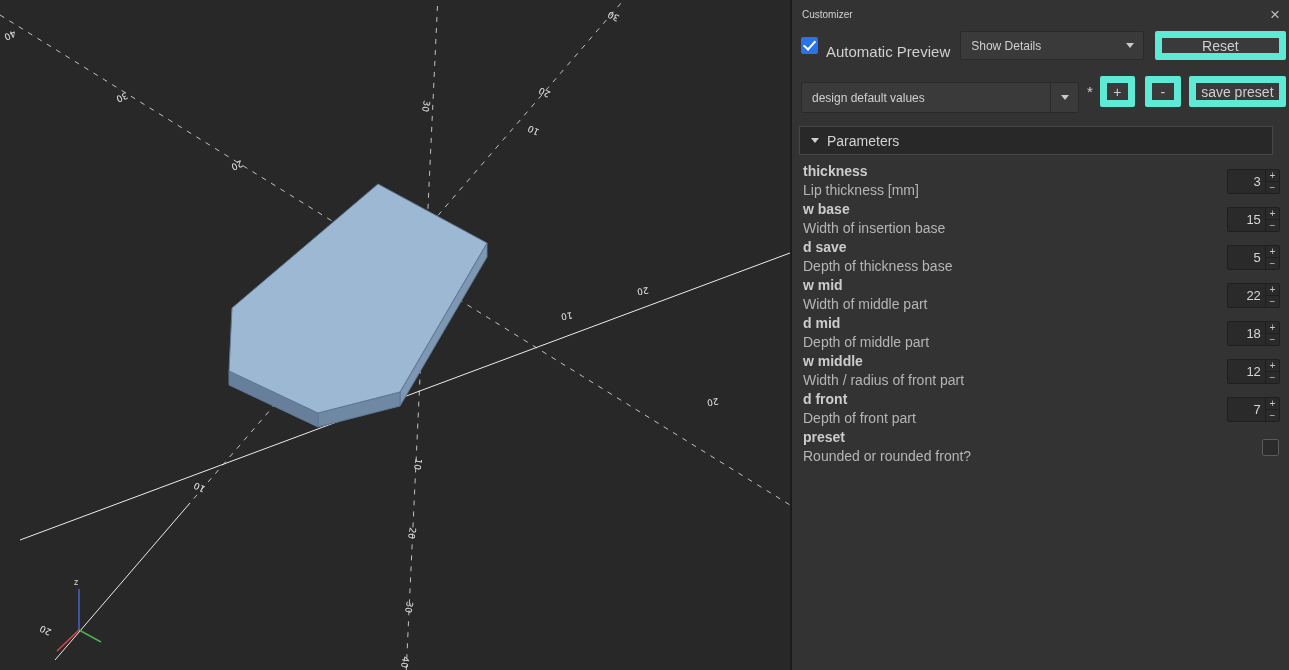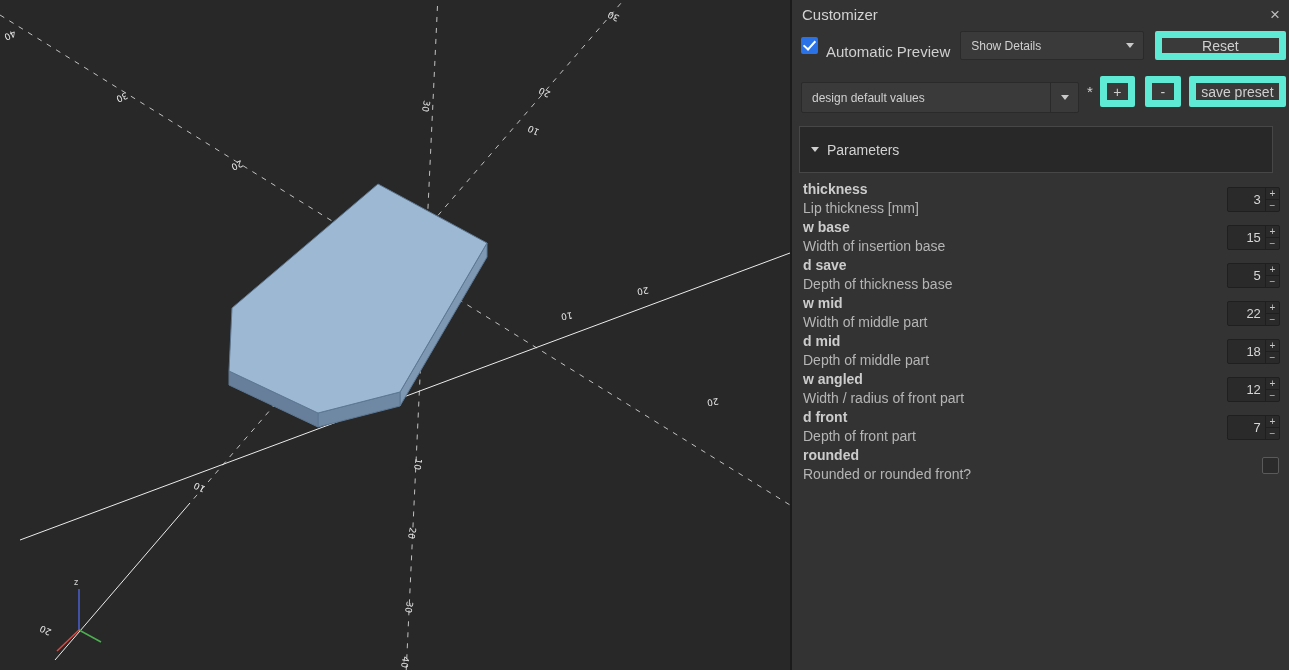--- a/index.html
+++ b/index.html
@@ -10,21 +10,21 @@
   .viewport{width:790px;height:670px;background:#282828;position:relative;flex:none;}
   .axis-dashed{stroke:#dcdcdc;stroke-width:1;stroke-dasharray:5 6;opacity:.85;fill:none;}
   .axis-solid{stroke:#ececec;stroke-width:1;fill:none;}
   .tick-label{fill:#e9e9e9;font-size:9px;font-family:"DejaVu Sans",sans-serif;}
   .obj-edge{stroke:#5d7893;stroke-width:1;stroke-linejoin:round;}
   .gizmo-label{fill:#d8d8d8;font-size:8px;font-family:"DejaVu Sans",sans-serif;}
 
   
   .customizer{flex:1;background:#333333;color:#cfcfcf;border-left:2px solid #1b1b1b;box-sizing:border-box;display:flex;flex-direction:column;}
   .cz-titlebar{display:flex;justify-content:space-between;align-items:center;padding:6px 10px 3px 10px;}
-  .cz-title{font-size:15px;color:#d2d2d2;}
+  .cz-title{font-size:10px;color:#d2d2d2;}
   .close-btn{font-size:17px;line-height:17px;color:#bdbdbd;cursor:default;padding:0 2px;}
 
   .cz-row1{display:flex;align-items:center;padding:5px 6px 4px 9px;}
   .checkbox{width:17px;height:17px;border-radius:2px;background:#2a72e8;position:relative;flex:none;}
   .checkbox.checked::after{content:"";position:absolute;left:5px;top:1px;width:5px;height:10px;border:solid #ffffff;border-width:0 2px 2px 0;transform:rotate(42deg);}
   .cz-row1 .cb-label{font-size:15px;color:#d0d0d0;margin:12px 10px 0 8px;white-space:nowrap;}
   .combo{height:29px;background:#3a3a3a;border:1px solid #2a2a2a;border-radius:2px;display:flex;align-items:center;box-sizing:border-box;}
   .combo .combo-text{padding:0 10px;font-size:12px;color:#d0d0d0;flex:1;white-space:nowrap;overflow:hidden;}
   .caret{width:0;height:0;border-left:4px solid transparent;border-right:4px solid transparent;border-top:5px solid #c9c9c9;}
   .combo .caret{margin:0 9px 0 4px;}
@@ -34,21 +34,21 @@
   .show-details-combo{width:184px;}
   .reset-btn{width:131px;margin-left:auto;}
 
   .cz-row2{display:flex;align-items:center;padding:6px 6px 4px 9px;}
   .preset-combo{width:278px;height:31px;flex:none;margin-top:12px;}
   .modified-star{font-size:15px;color:#d0d0d0;margin:0 7px 0 8px;}
   .plus-btn{width:35px;height:31px;}
   .minus-btn{width:36px;height:31px;margin-left:10px;}
   .save-preset-btn{width:97px;height:31px;margin-left:8px;}
 
-  .params-header{margin:9px 19px 3px 7px;height:47px;background:#282828;border:1px solid #474747;display:flex;align-items:center;padding:0 11px;box-sizing:border-box;}
+  .params-header{margin:9px 19px 3px 7px;height:29px;background:#282828;border:1px solid #474747;display:flex;align-items:center;padding:0 11px;box-sizing:border-box;}
   .params-header .caret{border-top-color:#d0d0d0;margin-right:8px;}
   .params-header .ph-label{font-size:14px;color:#d2d2d2;}
 
   .params-list{padding:4px 0 0 0;}
   .param-row{display:flex;align-items:center;padding:0 12px 0 11px;min-height:38px;box-sizing:border-box;}
   .param-text{flex:1;min-width:0;}
   .param-name{font-weight:bold;font-size:14px;color:#cccccc;line-height:19px;white-space:nowrap;}
   .param-desc{font-size:14px;color:#b5b5b5;line-height:19px;white-space:nowrap;}
   .spinbox{width:53px;height:25px;background:#2a2a2a;border:1px solid #1f1f1f;border-radius:2px;display:flex;align-items:stretch;box-sizing:border-box;flex:none;}
   .spin-value{flex:1;text-align:right;font-size:13px;color:#d6d6d6;line-height:23px;padding-right:4px;}
@@ -202,21 +202,21 @@
   <div class="spinbox">
             <span class="spin-value">18</span>
             <div class="spin-btns">
               <div class="spin-up">+</div>
               <div class="spin-down">−</div>
             </div>
           </div>
         </div>
         <div class="param-row">
     <div class="param-text">
-      <div class="param-name">w angled</div>
+      <div class="param-name">w middle</div>
       <div class="param-desc">Width / radius of front part</div>
     </div>
   <div class="spinbox">
             <span class="spin-value">12</span>
             <div class="spin-btns">
               <div class="spin-up">+</div>
               <div class="spin-down">−</div>
             </div>
           </div>
         </div>
@@ -228,21 +228,21 @@
   <div class="spinbox">
             <span class="spin-value">7</span>
             <div class="spin-btns">
               <div class="spin-up">+</div>
               <div class="spin-down">−</div>
             </div>
           </div>
         </div>
         <div class="param-row">
     <div class="param-text">
-      <div class="param-name">rounded</div>
+      <div class="param-name">preset</div>
       <div class="param-desc">Rounded or rounded front?</div>
     </div>
   <div class="param-checkbox"></div>
         </div>
       </div>
 
   </aside>
 </div>
 
 </body></html>

